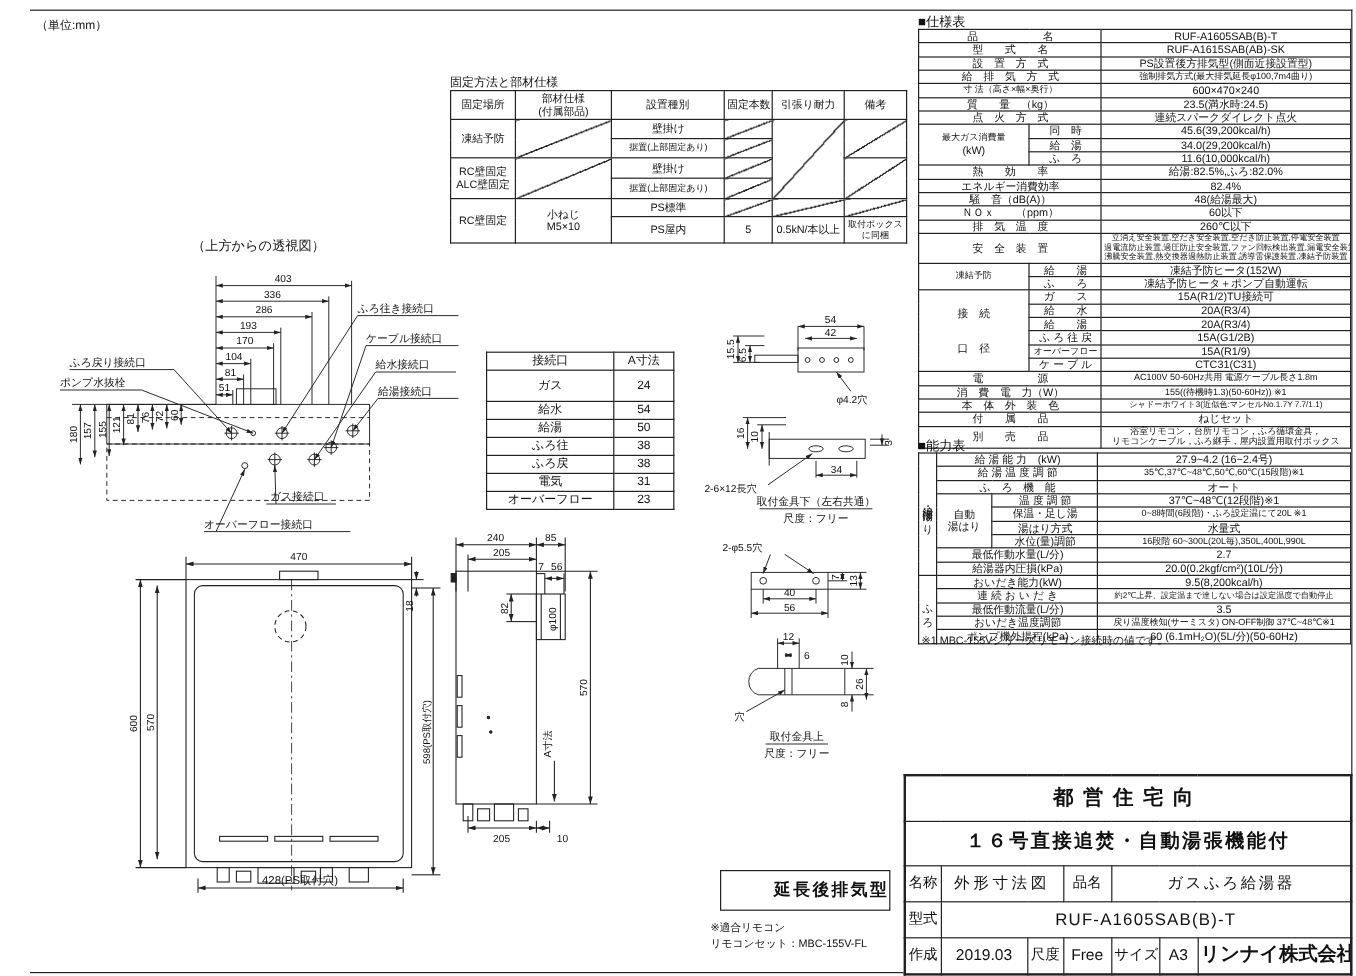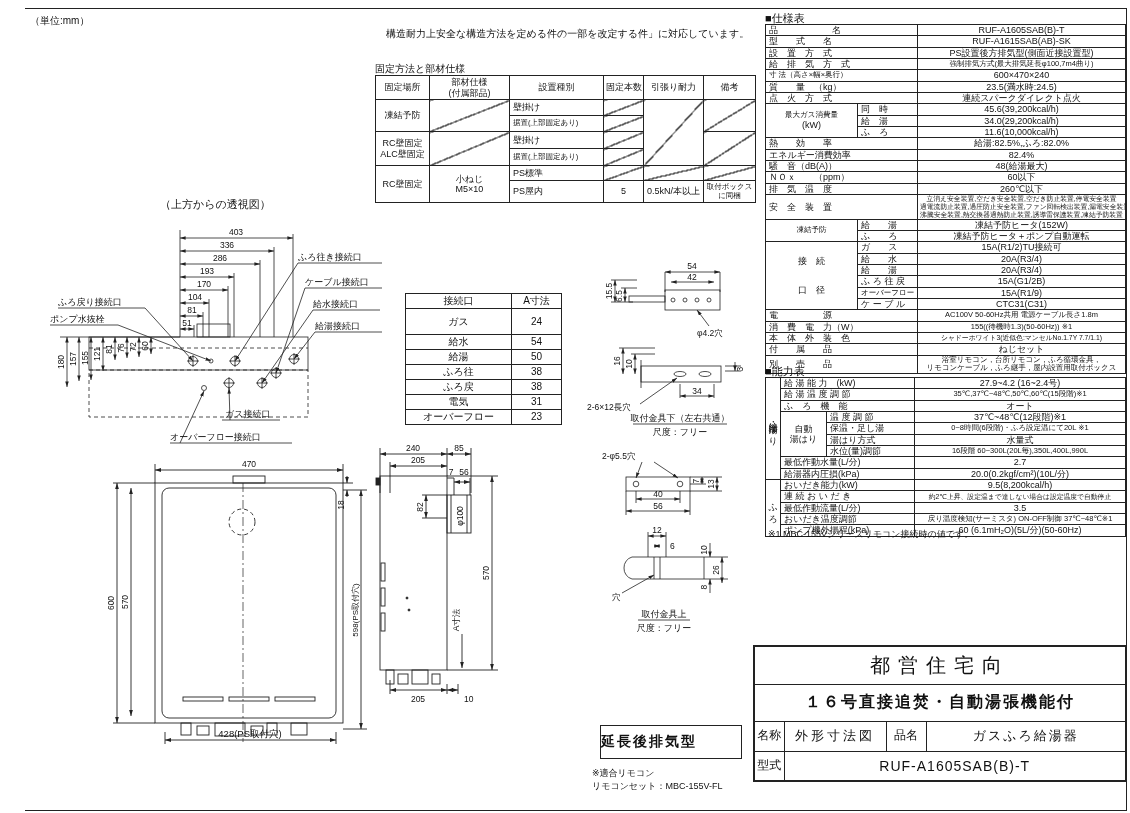--- a/index.html
+++ b/index.html
@@ -5,21 +5,21 @@
   *{margin:0;padding:0;box-sizing:border-box}
   html,body{background:#fff}
   body{width:1130px;height:813px;position:relative;overflow:hidden;
        font-family:"Liberation Sans","DejaVu Sans",sans-serif;color:#111}
   .abs{position:absolute}
   .ln{position:absolute;background:#222}
   table{border-collapse:collapse;background:#fff;table-layout:fixed}
   td,th{border:1px solid #222;font-weight:normal;vertical-align:middle;
         font-size:9px;line-height:1.15;padding:0 2px;overflow:hidden;white-space:nowrap}
   .c{text-align:center}
-  .lb{text-align:left;padding-left:3px}
+  .lb{text-align:center;padding-left:3px}
   .sm{font-size:7.5px}
   .xs{font-size:6.8px}
   .dg{background-image:linear-gradient(to bottom right,transparent calc(50% - .6px),#222 calc(50% - .6px),#222 calc(50% + .6px),transparent calc(50% + .6px))}
   .vert{writing-mode:vertical-rl;text-orientation:upright;text-align:center;padding:1px 0;letter-spacing:1px;font-size:9px}
   .hd{font-size:11px;font-weight:normal}
   svg{position:absolute;overflow:visible}
   svg text{font-family:"Liberation Sans","DejaVu Sans",sans-serif;font-size:9px;fill:#111;stroke:none}
   svg .dim{font-size:8.5px}
   .note{font-size:10px;line-height:1.35}
   .tb td{font-size:12px}
@@ -27,21 +27,20 @@
 </head>
 <body>
 
 <div class="ln" style="left:25px;top:8px;width:1102px;height:1px"></div>
 <div class="ln" style="left:1126px;top:8px;width:1px;height:803px"></div>
 <div class="ln" style="left:25px;top:810px;width:1102px;height:1px"></div>
 
 <div class="abs" style="left:30px;top:14px;font-size:10px">（単位:mm）</div>
 
 <div class="abs note" style="left:375px;top:27px;width:395px">
-  <div style="padding-left:11px">構造耐力上安全な構造方法を定める件の一部を改定する件」に対応しています。</div>
 </div>
 
 <div class="abs" style="left:375px;top:62px;font-size:10px">固定方法と部材仕様</div>
 <table class="abs" style="left:375px;top:75px;width:380px">
   <colgroup>
       <col style="width:54px">
       <col style="width:80px">
       <col style="width:94px">
       <col style="width:40px">
       <col style="width:60px">
@@ -672,49 +671,58 @@
   <text class="dim" x="59" y="88" text-anchor="middle">12</text>
   <text class="dim" x="72" y="104">6</text>
   <text class="dim" transform="rotate(-90 109 105)" x="109" y="105" text-anchor="middle">10</text>
   <text class="dim" transform="rotate(-90 121 125)" x="121" y="125" text-anchor="middle">26</text>
   <text class="dim" transform="rotate(-90 109 142)" x="109" y="142" text-anchor="middle">8</text>
   <text class="dim" x="14" y="155">穴</text>
   <text x="66" y="172" text-anchor="middle">取付金具上</text>
   <text x="66" y="186" text-anchor="middle">尺度：フリー</text>
 </svg>
 
-<div class="abs" style="left:600px;top:725px;width:142px;height:34px;border:1.5px solid #222;display:flex;align-items:center;justify-content:flex-start">
+<div class="abs" style="left:600px;top:725px;width:142px;height:34px;border:1.5px solid #222;display:flex;align-items:center;justify-content:flex-end">
   <span style="font-size:14px;font-weight:bold;letter-spacing:2px">延長後排気型</span>
 </div>
 <div class="abs" style="left:592px;top:767px;font-size:9px;line-height:1.4">
   <div>※適合リモコン</div>
   <div>リモコンセット：MBC-155V-FL</div>
 </div>
 
 <table class="abs tb" style="left:753px;top:645px;width:374px;border:2px solid #222">
   <colgroup>
       <col style="width:30px">
       <col style="width:72px">
       <col style="width:30px">
       <col style="width:40px">
       <col style="width:40px">
       <col style="width:32px">
       <col>
     </colgroup>
   <tbody>
       <tr style="height:38px">
-    <td colspan="7" class="c" style="font-size:20px;font-weight:normal;letter-spacing:8px">都営住宅向</td>
+    <td colspan="7" class="c" style="font-size:17px;font-weight:bold;letter-spacing:8px">都営住宅向</td>
   </tr>
   <tr style="height:37px">
     <td colspan="7" class="c" style="font-size:16px;font-weight:bold;letter-spacing:2px">１６号直接追焚・自動湯張機能付</td>
   </tr>
   <tr style="height:30px">
     <td class="c">名称</td>
     <td colspan="2" class="c" style="font-size:13px;letter-spacing:3px">外形寸法図</td>
     <td class="c">品名</td>
     <td colspan="3" class="c" style="font-size:13px;letter-spacing:2px">ガスふろ給湯器</td>
   </tr>
   <tr style="height:30px">
     <td class="c">型式</td>
     <td colspan="6" class="c" style="font-size:14px;letter-spacing:1px">RUF-A1605SAB(B)-T</td>
   </tr>
+  <tr style="height:31px">
+    <td class="c">作成</td>
+    <td class="c" style="font-size:13px">2019.03</td>
+    <td class="c">尺度</td>
+    <td class="c" style="font-size:13px">Free</td>
+    <td class="c">サイズ</td>
+    <td class="c" style="font-size:13px">A3</td>
+    <td class="c" style="font-size:16px;font-weight:bold">リンナイ株式会社</td>
+  </tr>
 </tbody>
   </table>
 
 </body></html>

